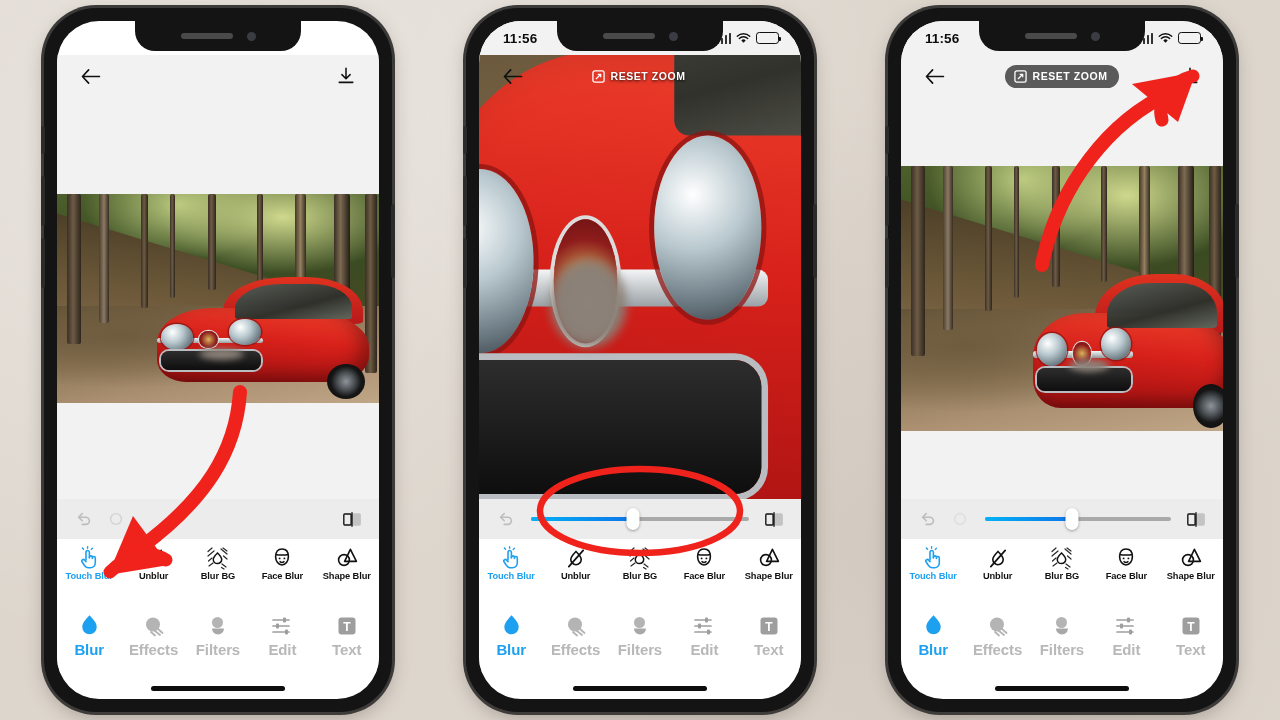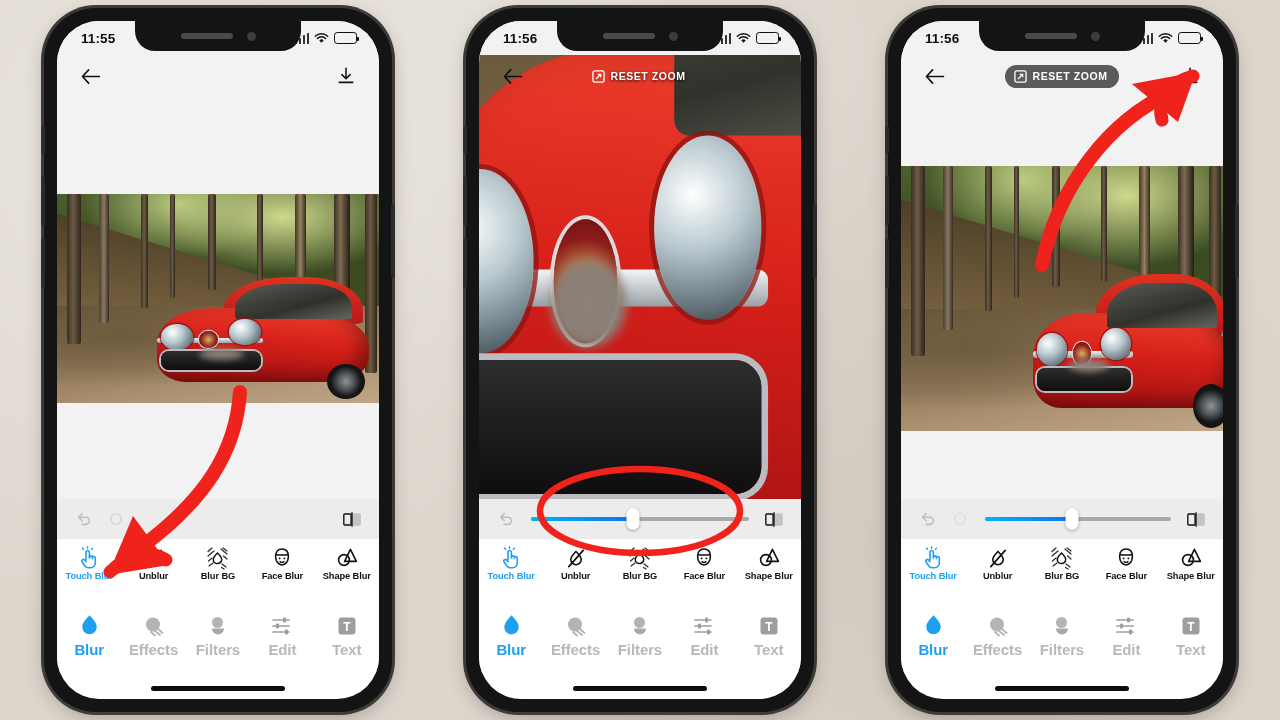--- a/index.html
+++ b/index.html
@@ -281,37 +281,20 @@
 <div class="stage">
 
   <div class="phone" id="phone1">
     <div class="btn-vol btn-silent"></div>
     <div class="btn-vol btn-up"></div>
     <div class="btn-vol btn-down"></div>
     <div class="btn-pow"></div>
 
     <div class="screen">
 
-      <div class="statusbar on-light">
-        <span>11:55</span>
-        <span class="sb-right">
-          <span class="bars">
-              <i></i>
-              <i></i>
-              <i></i>
-              <i></i>
-            </span>
-          <svg width="15" height="11" viewBox="0 0 16 12">
-            <path d="M8 10.6 5.6 8.1a3.4 3.4 0 014.8 0L8 10.6z" fill="#111"></path>
-            <path d="M3.4 5.9a6.6 6.6 0 019.2 0" stroke="#111" stroke-width="1.5" fill="none" stroke-linecap="round"></path>
-            <path d="M1.2 3.6a9.8 9.8 0 0113.6 0" stroke="#111" stroke-width="1.5" fill="none" stroke-linecap="round"></path>
-          </svg>
-          <span class="battery"><span class="lvl" style="width:78%"></span></span>
-        </span>
-      </div>
       <div class="notch">
         <span class="speaker"></span>
         <span class="camera"></span>
       </div>
 
       <div class="topbar light">
         <span class="ic-btn">
           <svg width="21" height="17" viewBox="0 0 22 18">
             <path d="M9 2 2.5 9 9 16M2.5 9h18" stroke="#111" stroke-width="1.7" fill="none" stroke-linecap="round" stroke-linejoin="round"></path>
           </svg>

